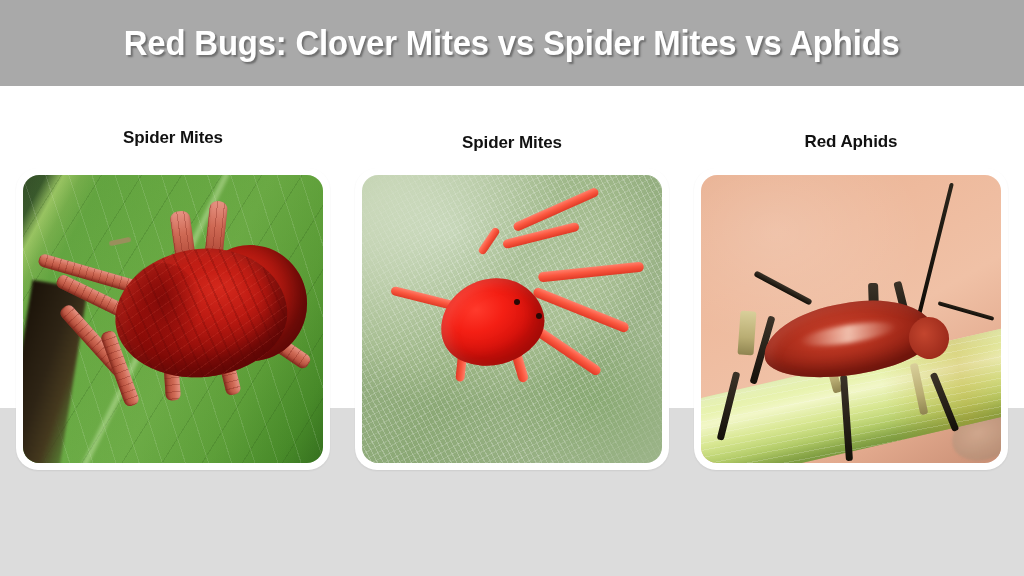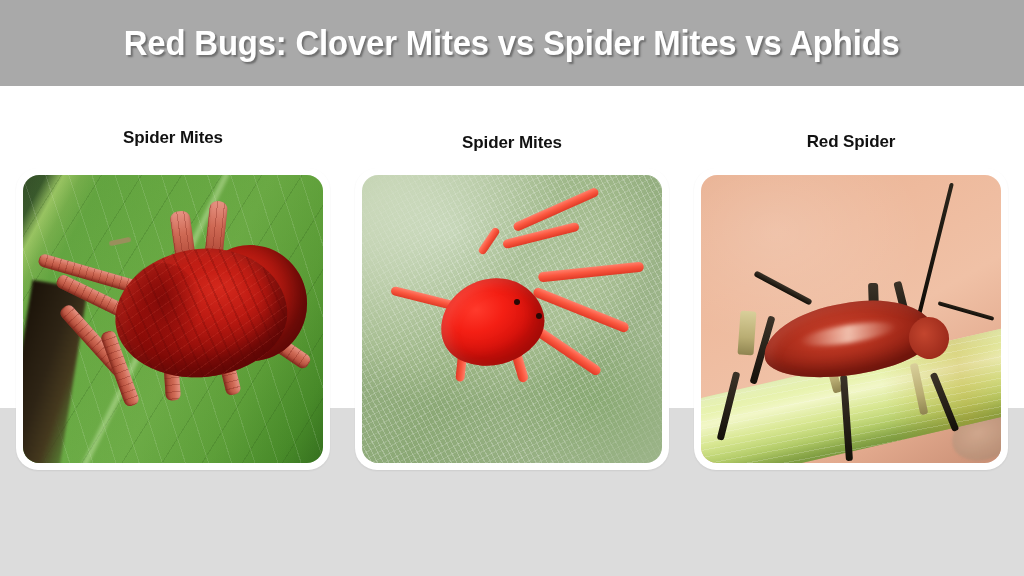--- a/index.html
+++ b/index.html
@@ -369,21 +369,21 @@
           <div class="sm-leg" style="left:112px; top:62px; width:30px; height:8px; transform:rotate(-56deg);"></div>
 
           <div class="sm-body"></div>
           <div class="sm-eye" style="left:152px; top:124px;"></div>
           <div class="sm-eye" style="left:174px; top:138px;"></div>
         </div>
       </div>
     </div>
 
     <div class="card card-3">
-      <div class="card-caption">Red Spider</div>
+      <div class="card-caption">Red Aphids</div>
       <div class="photo-frame">
         <div class="photo">
           <div class="ph-aphid"></div>
           <div class="ap-stem-tip"></div>
           <div class="ap-stem"></div>
 
           <div class="ap-antenna" style="left:232px; top:6px; width:4px; height:140px; transform:rotate(14deg);"></div>
           <div class="ap-antenna" style="left:236px; top:134px; width:58px; height:4px; transform:rotate(16deg);"></div>
 
           <div class="ap-leg" style="left:50px; top:110px; width:64px; height:6px; transform:rotate(28deg);"></div>

